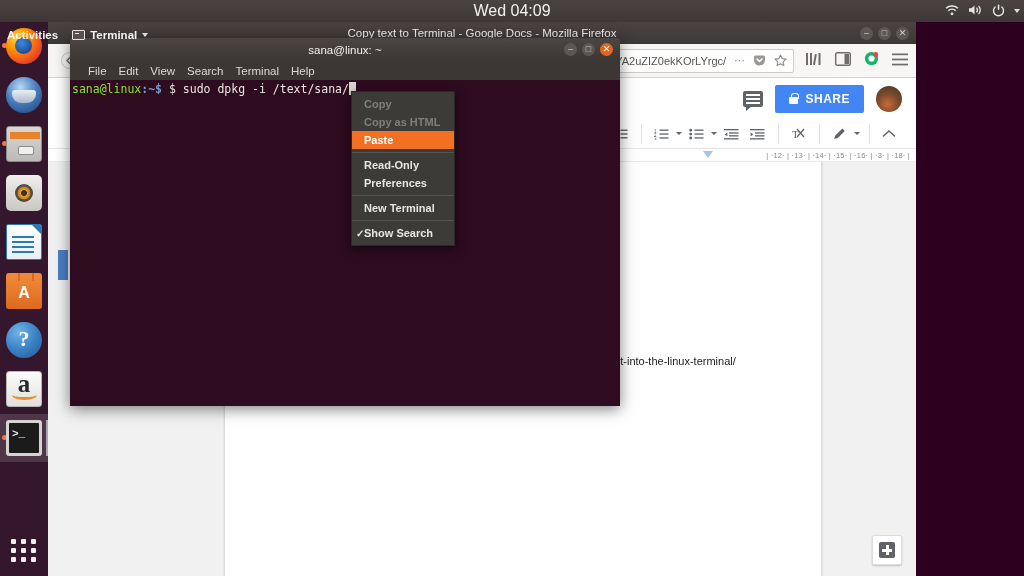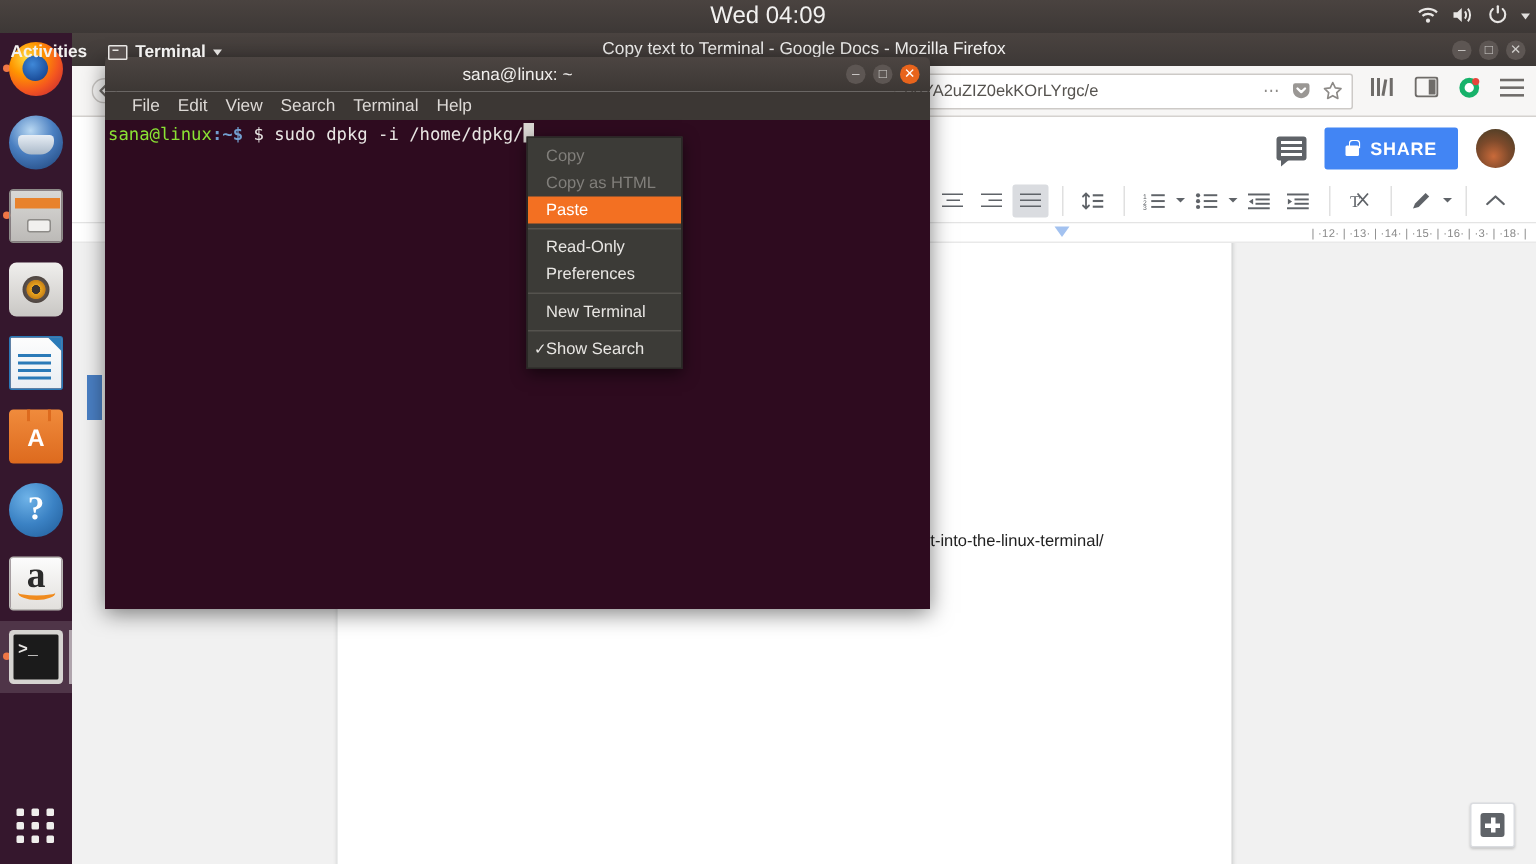--- a/index.html
+++ b/index.html
@@ -93,21 +93,21 @@
   .ic-term { background:#d6d4d1; border-radius:3px; padding:3px; }
   .ic-term-inner { position:absolute; left:3px; top:3px; right:3px; bottom:3px; background:#1b1b1b; border-radius:1px; }
   .ic-term-inner::after { content:">_"; position:absolute; left:3px; top:5px; color:#e8e6e4; font: bold 11px "Liberation Mono", monospace; }
 
   #apps-grid { position:absolute; left:0; bottom:14px; width:48px; display:flex; justify-content:center; }
   #apps-grid .dots { display:grid; grid-template-columns: repeat(3, 6px); grid-gap:4px; }
   #apps-grid .dots i { width:5px; height:5px; background:#efeeec; border-radius:1px; display:block; }
 
   
   #firefox-window {
-    position: absolute; left: 48px; top: 22px; width: 976px; height: 554px;
+    position: absolute; left: 48px; top: 22px; width: 868px; height: 554px;
     background: #fff; z-index: 10; overflow: hidden;
   }
   #ff-titlebar {
     height: 22px; background: linear-gradient(to bottom,#4a4340,#3d3836);
     display:flex; align-items:center; justify-content:center; position:relative;
     color:#f2f1f0; font-size:11.5px;
   }
   #ff-title { white-space: nowrap; }
   #ff-wincontrols { position:absolute; right:7px; top:0; height:22px; display:flex; align-items:center; gap:5px; }
   .wbtn { width:13px; height:13px; border-radius:50%; background:#5d5653; position:relative; }
@@ -208,21 +208,21 @@
   .t-path { color:#729fcf; font-weight:bold; }
   .t-txt { color:#e8e6e3; }
   #term-cursor { display:inline-block; width:7px; height:13px; background:#d9d6d2; vertical-align:-2px; }
 
   
   #ctx-menu {
     position:absolute; left:351px; top:91px; width:104px; z-index:80;
     background:#3c3b37; border:1px solid #2a2926; box-shadow:0 3px 10px rgba(0,0,0,.55);
     padding: 3px 0; font-size:11px; color:#e8e6e3;
   }
-  .ctx-item { height:18px; display:flex; align-items:center; padding-left:12px; white-space:nowrap; }
+  .ctx-item { height:18px; display:flex; align-items:center; padding-left:12px; white-space:nowrap;font-weight:bold; }
   .ctx-item.disabled { color:#817f7b; }
   .ctx-item.highlight { background:#f37022; color:#fff; }
   .ctx-sep { height:1px; background:#55534e; margin:3px 0; }
   .ctx-item .check { position:absolute; left:4px; font-size:10px; }
   .ctx-item.checkrow { position:relative; padding-left:12px; }
 </style>
 </head>
 <body>
 
 <div id="screen">
@@ -539,21 +539,21 @@
     <div id="term-menubar">
       <span class="mi">File</span>
       <span class="mi">Edit</span>
       <span class="mi">View</span>
       <span class="mi">Search</span>
       <span class="mi">Terminal</span>
       <span class="mi">Help</span>
     </div>
 
     <div id="term-body">
-      <div id="term-line"><span class="t-user">sana@linux</span><span class="t-path">:~$</span><span class="t-txt"> $ sudo dpkg -i /home/dpkg/</span><span id="term-cursor"></span></div>
+      <div id="term-line"><span class="t-user">sana@linux</span><span class="t-path">:~$</span><span class="t-txt"> $ sudo dpkg -i /text/sana/</span><span id="term-cursor"></span></div>
     </div>
   </div>
 
   <div id="ctx-menu">
     <div class="ctx-item disabled">Copy</div>
     <div class="ctx-item disabled">Copy as HTML</div>
     <div class="ctx-item highlight">Paste</div>
     <div class="ctx-sep"></div>
     <div class="ctx-item">Read-Only</div>
     <div class="ctx-item">Preferences</div>

